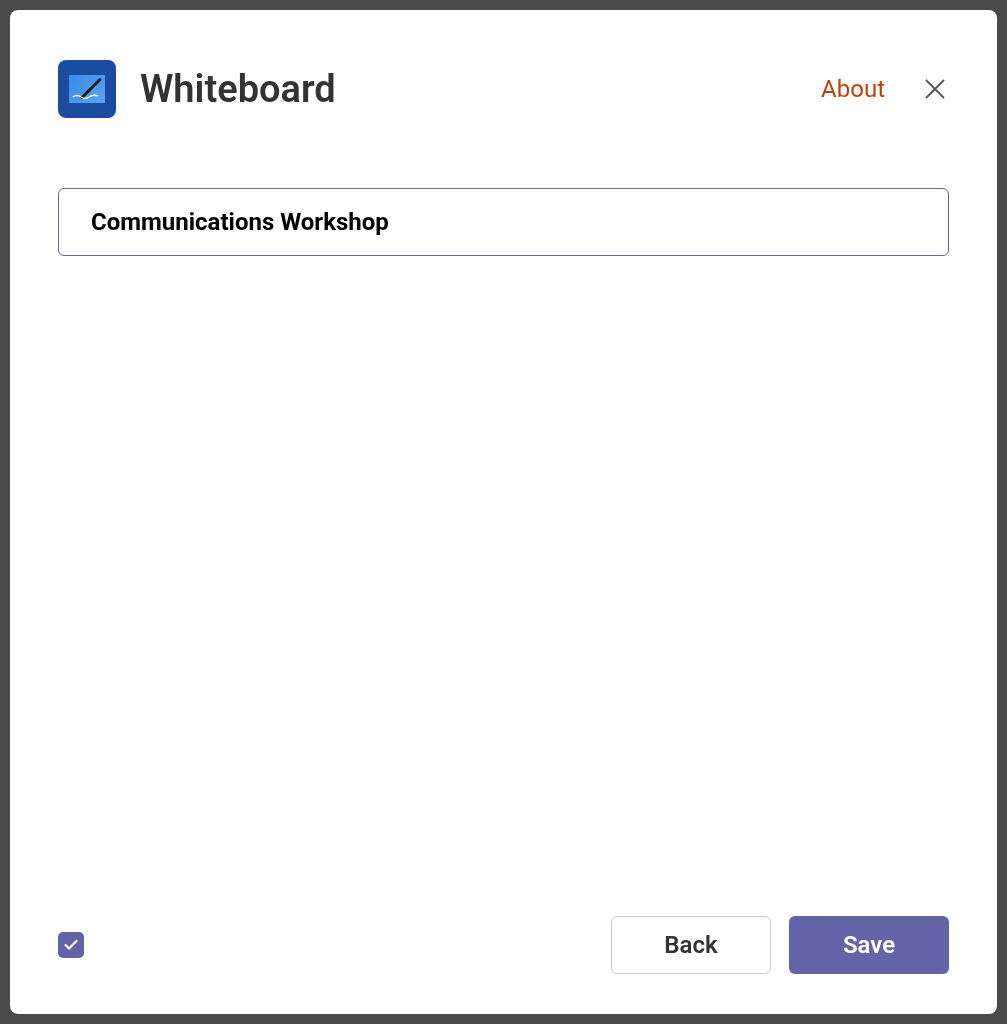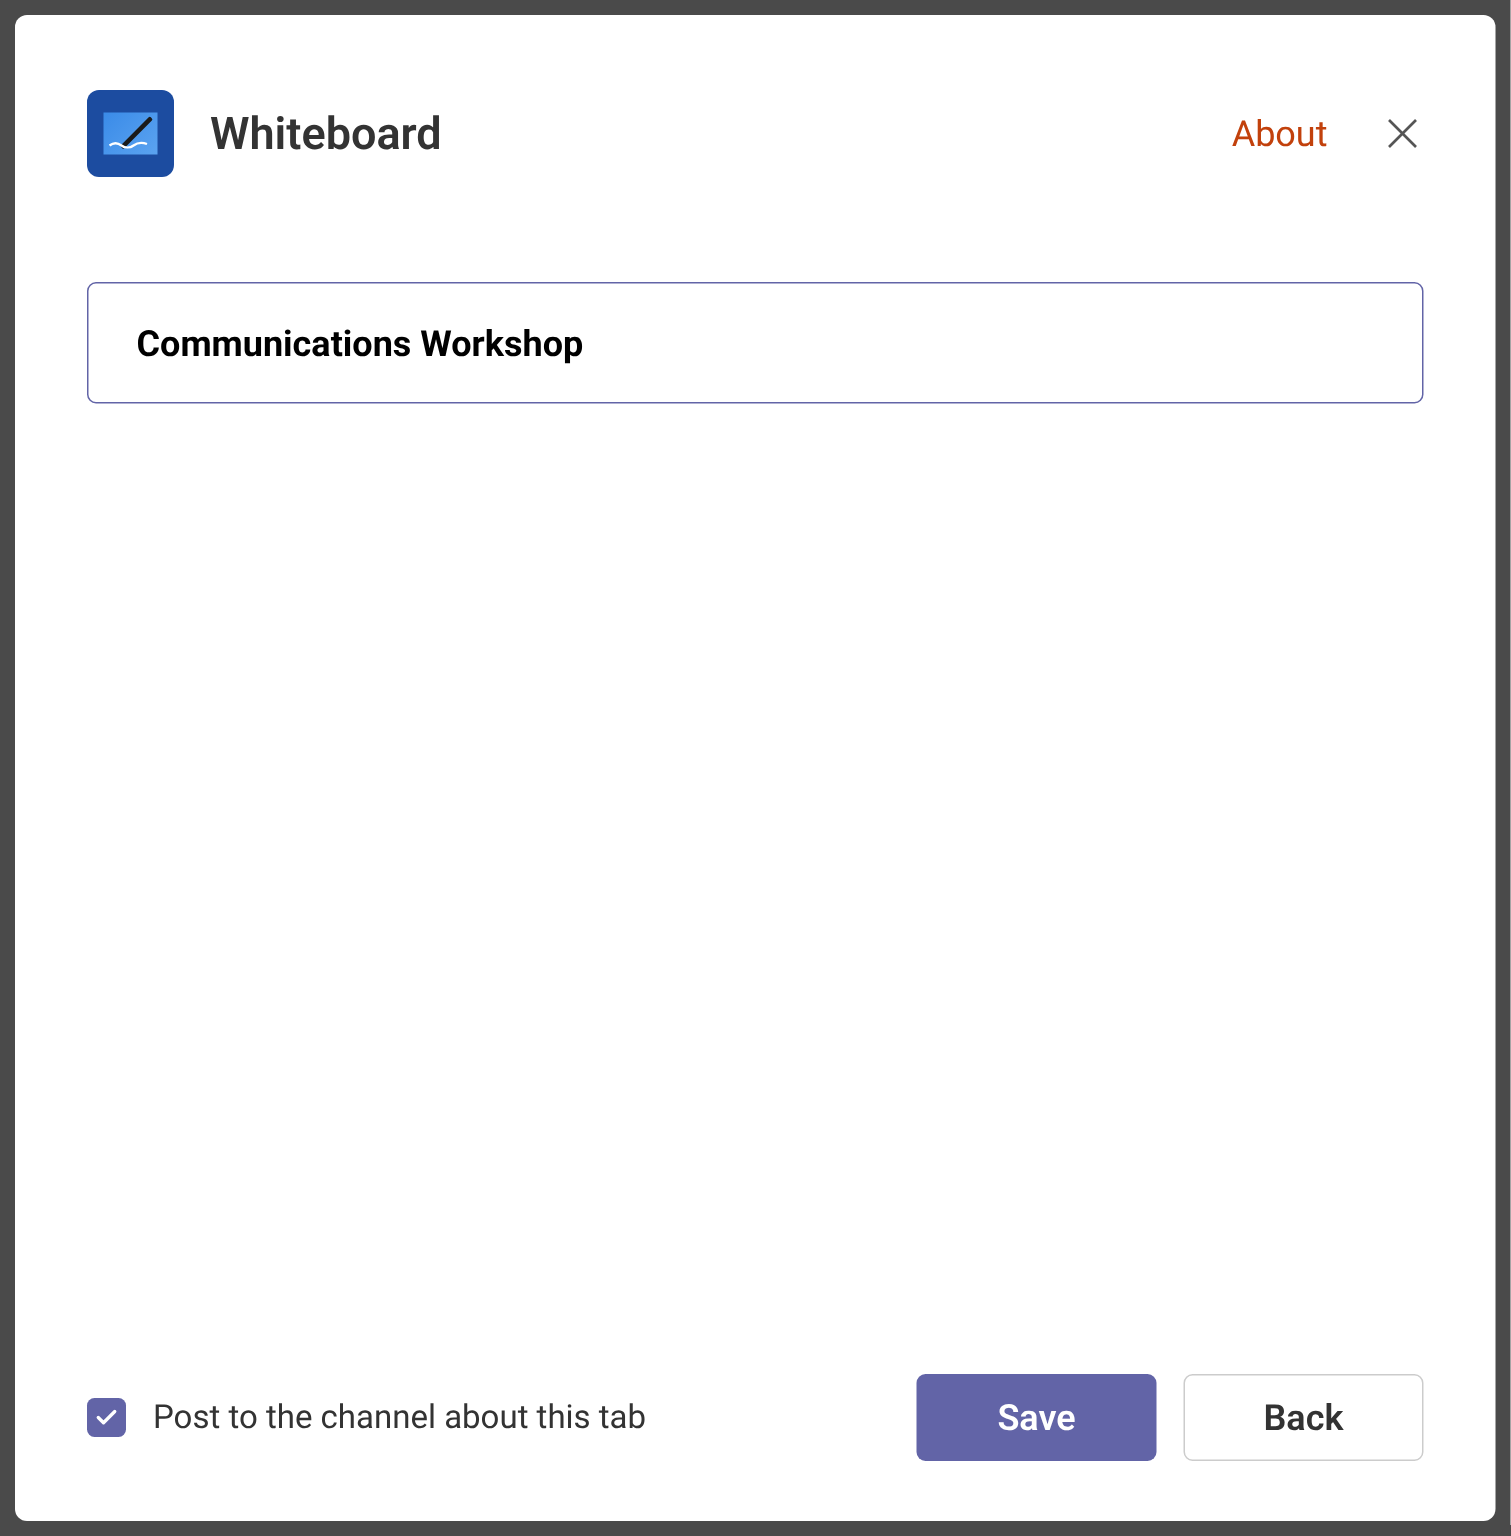--- a/index.html
+++ b/index.html
@@ -64,21 +64,21 @@
       border-radius: 1px;
     }
     .app-icon-squiggle {
       position: absolute;
       bottom: 4px;
       left: 3px;
       width: 28px;
       height: 6px;
     }
     .app-title {
-      font-size: 30px;
+      font-size: 38px;
       font-weight: 600;
       color: #333333;
     }
     .header-right {
       display: flex;
       align-items: center;
       gap: 36px;
     }
     .about-link {
       font-size: 24px;
@@ -99,21 +99,21 @@
       flex: 1;
     }
     .section-title {
       font-size: 33px;
       font-weight: 700;
       color: #000000;
       margin-bottom: 40px;
     }
     .name-input {
       width: 100%;
-      height: 81px;
+      height: 68px;
       border: 1px solid #6264a7;
       border-radius: 6px;
       padding: 0 32px;
       font-size: 24px;
       font-weight: 700;
       color: #000000;
       outline: none;
       font-family: inherit;
     }
     .footer {
@@ -197,20 +197,19 @@
     <input type="text" class="name-input" value="Communications Workshop" style="">
   </div>
 
   <div class="footer">
     <div class="checkbox-group">
       <div class="checkbox">
         <svg width="16" height="16" viewBox="0 0 16 16">
           <path d="M2.5 8 L6 11.5 L13.5 4" stroke="#ffffff" stroke-width="2.2" fill="none" stroke-linecap="round" stroke-linejoin="round"></path>
         </svg>
       </div>
-      <span class="checkbox-label">Post to the channel about this tab</span>
     </div>
     <div class="button-group">
+      <button class="btn btn-secondary">Back</button>
       <button class="btn btn-primary">Save</button>
-      <button class="btn btn-secondary">Back</button>
     </div>
   </div>
 </div>
 
 </body></html>

